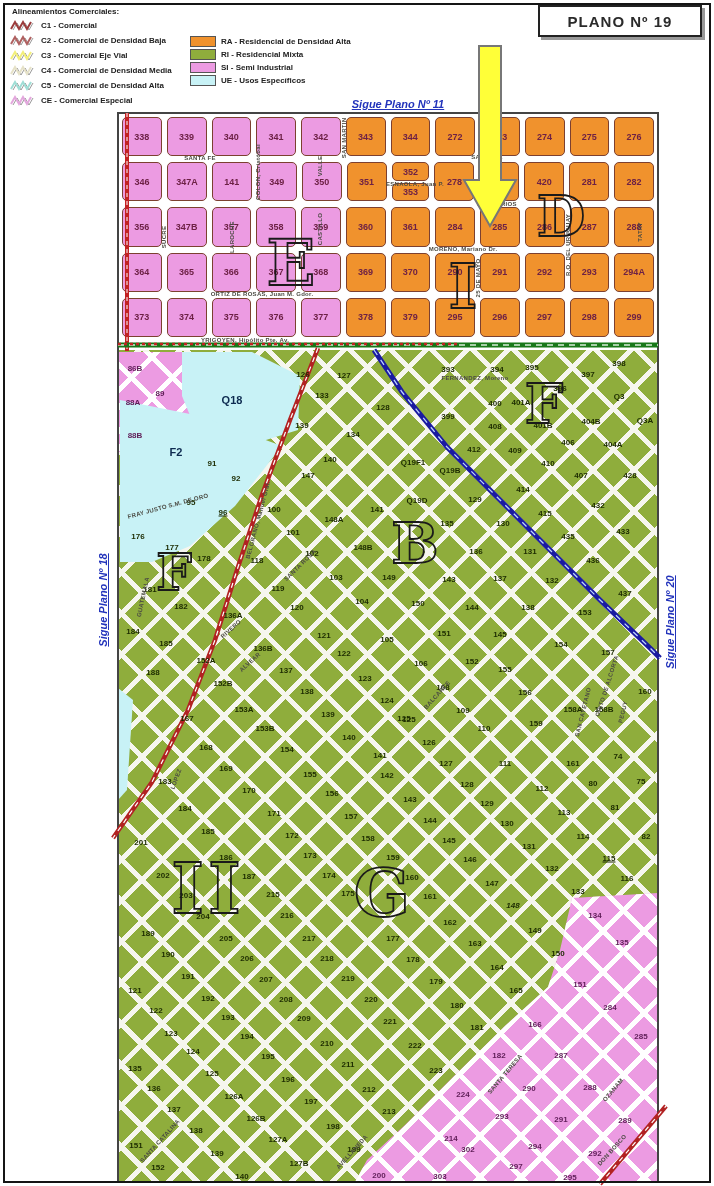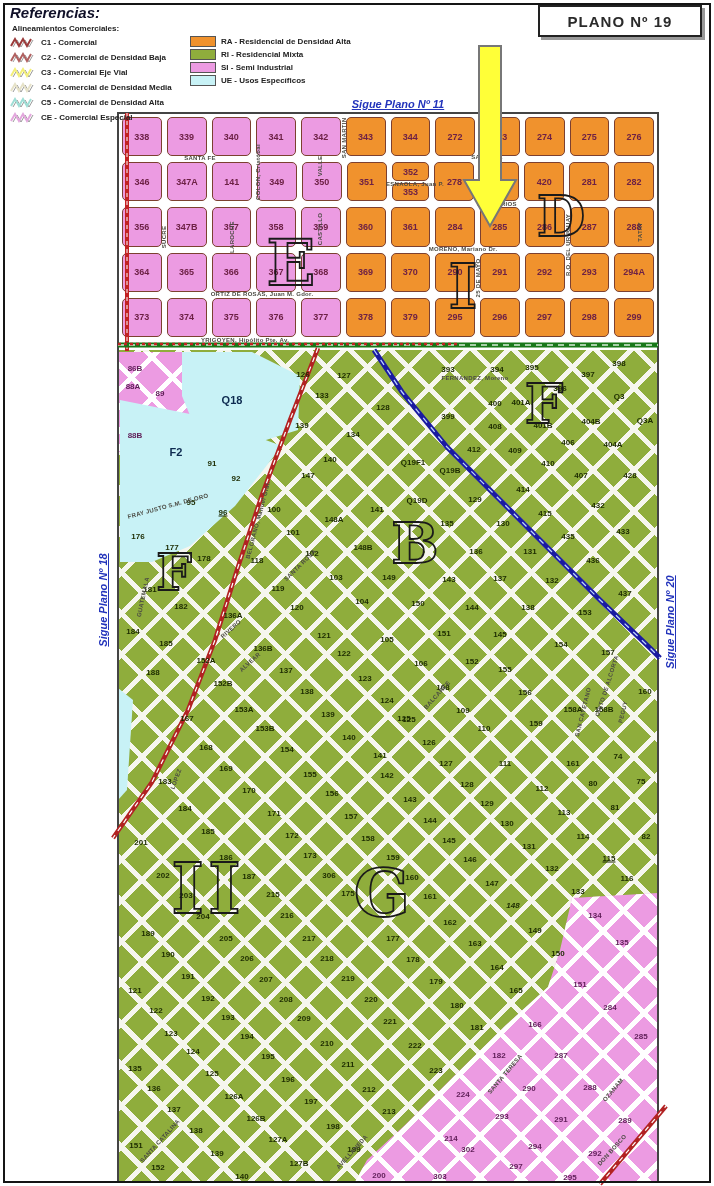--- a/index.html
+++ b/index.html
@@ -58,21 +58,20 @@
 <body>
 
 <div class="page">
   <div class="frame"></div>
 
   <div class="titlebox">
     <span>PLANO Nº 19</span>
   </div>
 
   <div class="legend">
-    <div class="lg-head">Referencias:</div>
     <div class="lg-sub">Alineamientos Comerciales:</div>
     <div id="align-list">
         <div class="l-item">
           <svg width="26" height="13" viewBox="0 0 26 13">
             <path d="M3 11 L7 4 L11 11 L15 4 L19 11 L23 4" fill="none" stroke="#999" stroke-width="1"></path>
             <path d="M1 10 L5 3 L9 10 L13 3 L17 10 L21 3" fill="none" stroke="#9b3b3b" stroke-width="2"></path>
           </svg>
           <span>C1 - Comercial</span>
         </div>
         <div class="l-item">
@@ -363,21 +362,21 @@
         <div class="lbl g" style="left: 351px; top: 816px;">157</div>
         <div class="lbl g" style="left: 208px; top: 831px;">185</div>
         <div class="lbl g" style="left: 292px; top: 835px;">172</div>
         <div class="lbl g" style="left: 368px; top: 838px;">158</div>
         <div class="lbl g" style="left: 141px; top: 842px;">201</div>
         <div class="lbl g" style="left: 310px; top: 855px;">173</div>
         <div class="lbl g" style="left: 393px; top: 857px;">159</div>
         <div class="lbl g" style="left: 163px; top: 875px;">202</div>
         <div class="lbl g" style="left: 226px; top: 857px;">186</div>
         <div class="lbl g" style="left: 249px; top: 876px;">187</div>
-        <div class="lbl g" style="left: 329px; top: 875px;">306</div>
+        <div class="lbl g" style="left: 329px; top: 875px;">174</div>
         <div class="lbl g" style="left: 273px; top: 894px;">215</div>
         <div class="lbl g" style="left: 348px; top: 893px;">175</div>
         <div class="lbl g" style="left: 186px; top: 895px;">203</div>
         <div class="lbl g" style="left: 446px; top: 763px;">127</div>
         <div class="lbl g" style="left: 505px; top: 763px;">111</div>
         <div class="lbl g" style="left: 573px; top: 763px;">161</div>
         <div class="lbl g" style="left: 410px; top: 799px;">143</div>
         <div class="lbl g" style="left: 467px; top: 784px;">128</div>
         <div class="lbl g" style="left: 542px; top: 788px;">112</div>
         <div class="lbl g" style="left: 487px; top: 803px;">129</div>
@@ -448,21 +447,21 @@
         <div class="lbl g" style="left: 136px; top: 1145px;">151</div>
         <div class="lbl g" style="left: 217px; top: 1153px;">139</div>
         <div class="lbl g" style="left: 278px; top: 1139px;">127A</div>
         <div class="lbl g" style="left: 333px; top: 1126px;">198</div>
         <div class="lbl g" style="left: 158px; top: 1167px;">152</div>
         <div class="lbl g" style="left: 299px; top: 1163px;">127B</div>
         <div class="lbl g" style="left: 354px; top: 1149px;">199</div>
         <div class="lbl g" style="left: 242px; top: 1176px;">140</div>
         <div class="lbl p" style="left: 135px; top: 368px;">86B</div>
         <div class="lbl p" style="left: 160px; top: 393px;">89</div>
-        <div class="lbl p" style="left: 133px; top: 386px;">88A</div>
+        <div class="lbl p" style="left: 133px; top: 402px;">88A</div>
         <div class="lbl p" style="left: 135px; top: 435px;">88B</div>
         <div class="lbl p" style="left: 595px; top: 915px;">134</div>
         <div class="lbl p" style="left: 622px; top: 942px;">135</div>
         <div class="lbl p" style="left: 580px; top: 984px;">151</div>
         <div class="lbl p" style="left: 610px; top: 1007px;">284</div>
         <div class="lbl p" style="left: 535px; top: 1024px;">166</div>
         <div class="lbl p" style="left: 641px; top: 1036px;">285</div>
         <div class="lbl p" style="left: 499px; top: 1055px;">182</div>
         <div class="lbl p" style="left: 561px; top: 1055px;">287</div>
         <div class="lbl p" style="left: 529px; top: 1088px;">290</div>

